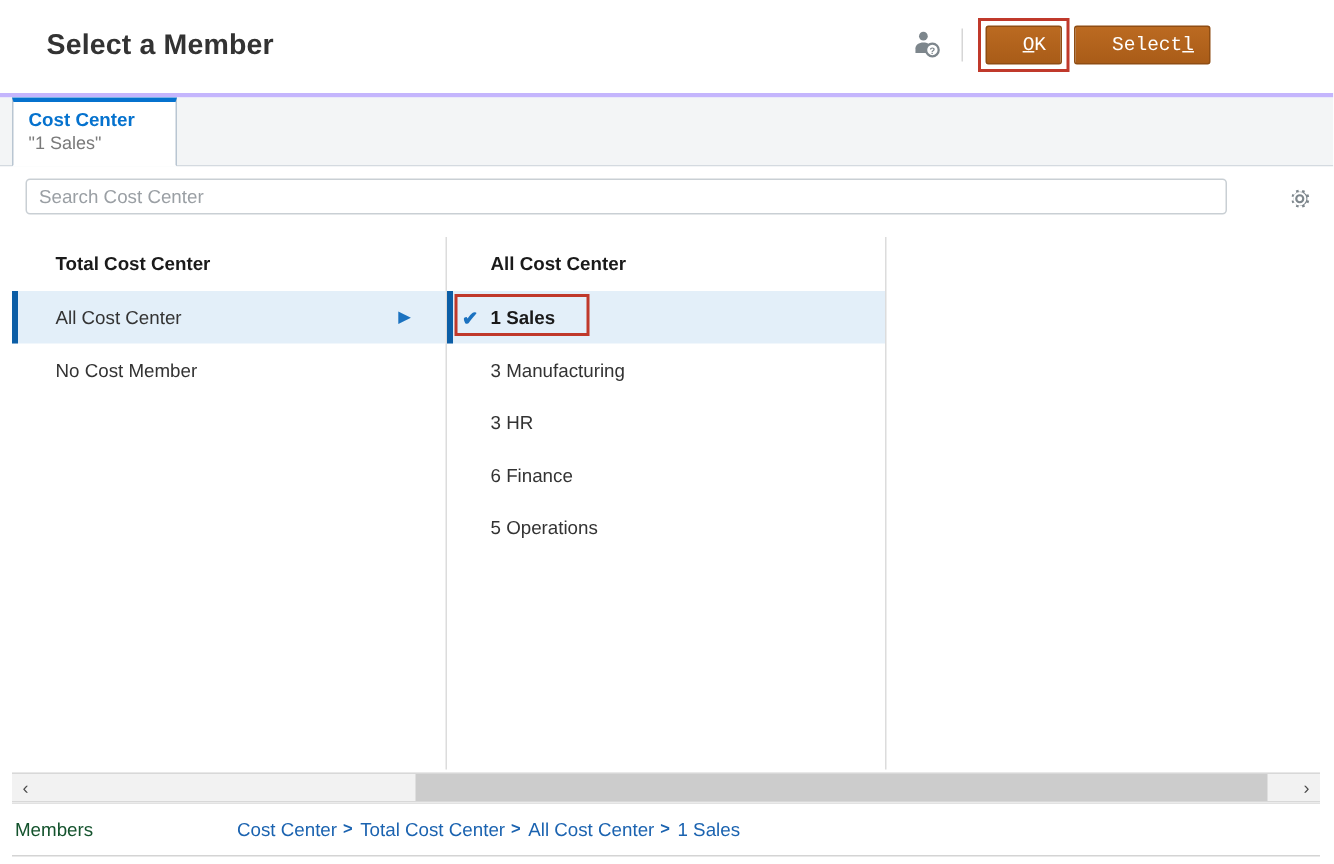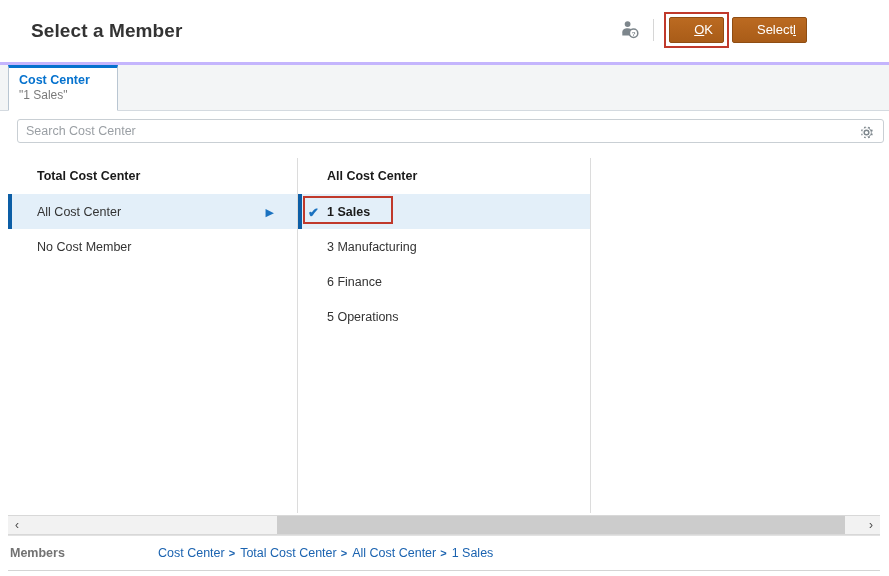--- a/index.html
+++ b/index.html
@@ -66,21 +66,21 @@
     margin-right: 3px;
   }
   .btn {
     display: inline-block;
     background: #b5651d;
     background: linear-gradient(#bb6a21, #a95c18);
     color: #ffffff;
     border: 1px solid #8f4d13;
     border-radius: 2px;
     font-size: 13px;
-    font-family: Liberation Sans, sans-serif;
+    font-family: Liberation Mono, monospace;
     padding: 4px 10px 5px 24px;
     cursor: pointer;
     line-height: 15px;
     white-space: nowrap;
   }
   .btn .acc { text-decoration: underline; }
   .btn-ok { min-width: 36px; text-align: center; }
   .btn-cancel { min-width: 54px; text-align: center; }
 
   
@@ -128,21 +128,21 @@
   
   .searchrow {
     position: absolute;
     left: 0; top: 46px;
     width: 889px; height: 40px;
     background: #ffffff;
   }
   .search-input {
     position: absolute;
     left: 17px; top: 8px;
-    width: 867px; height: 24px;
+    width: 801px; height: 24px;
     border: 1px solid #c9cfd4;
     border-radius: 3px;
     background: #ffffff;
     font-family: "Liberation Sans", sans-serif;
     font-size: 12.5px;
     color: #333;
     padding: 0 8px;
     outline: none;
   }
   .search-input::placeholder { color: #9a9fa4; }
@@ -285,23 +285,22 @@
     border-top: 1px solid #e2e2e2;
     border-bottom: 1px solid #d4d4d4;
     display: flex;
     align-items: center;
     background: #ffffff;
   }
   .footer-label {
     width: 150px;
     padding-left: 2px;
     font-size: 12.5px;
-    color: #737373;
-    white-space: nowrap;
-    font-weight: bold;
+    color: #14532d;
+    white-space: nowrap;
   }
   .crumbs {
     display: flex;
     align-items: center;
     font-size: 12.5px;
     white-space: nowrap;
   }
   .crumb {
     color: #1b63b0;
     text-decoration: none;
@@ -381,20 +380,23 @@
         <div class="col-head">All Cost Center</div>
 
         <div class="row selected highlighted">
           <span class="check">✔</span>
           <span class="lbl-box">1 Sales</span>
           <span class="hl-outline"></span>
         </div>
 
         <div class="row">
           <span class="lbl-box">3 Manufacturing</span>
+        </div>
+        <div class="row">
+          <span class="lbl-box">3 HR</span>
         </div>
         <div class="row">
           <span class="lbl-box">6 Finance</span>
         </div>
         <div class="row">
           <span class="lbl-box">5 Operations</span>
         </div>
       </div>
 
       <div class="col col-3">

